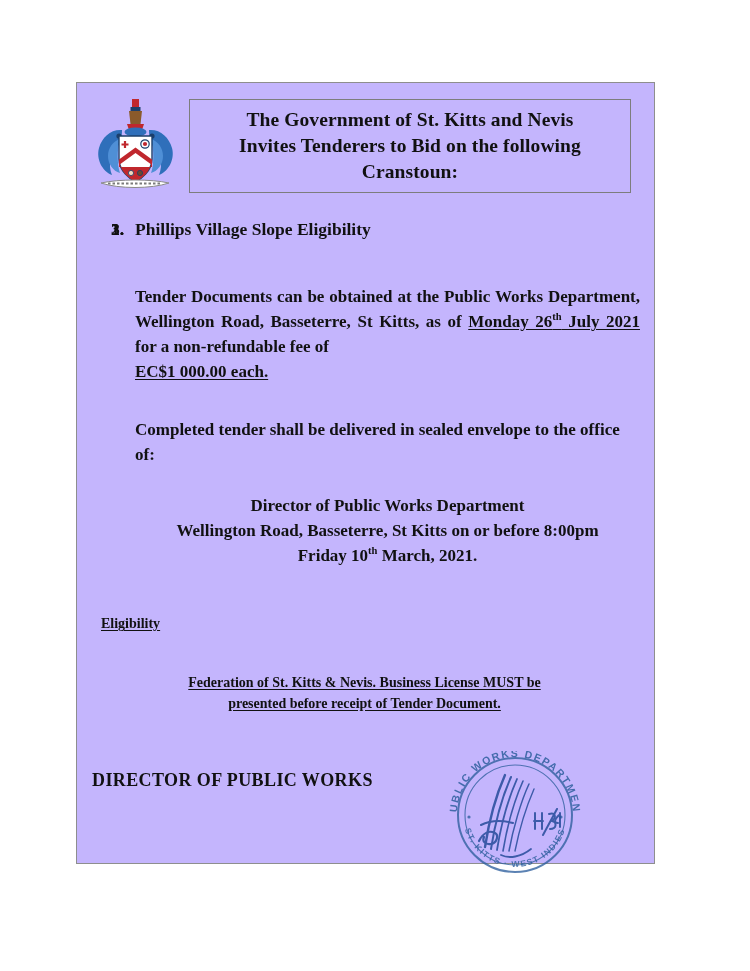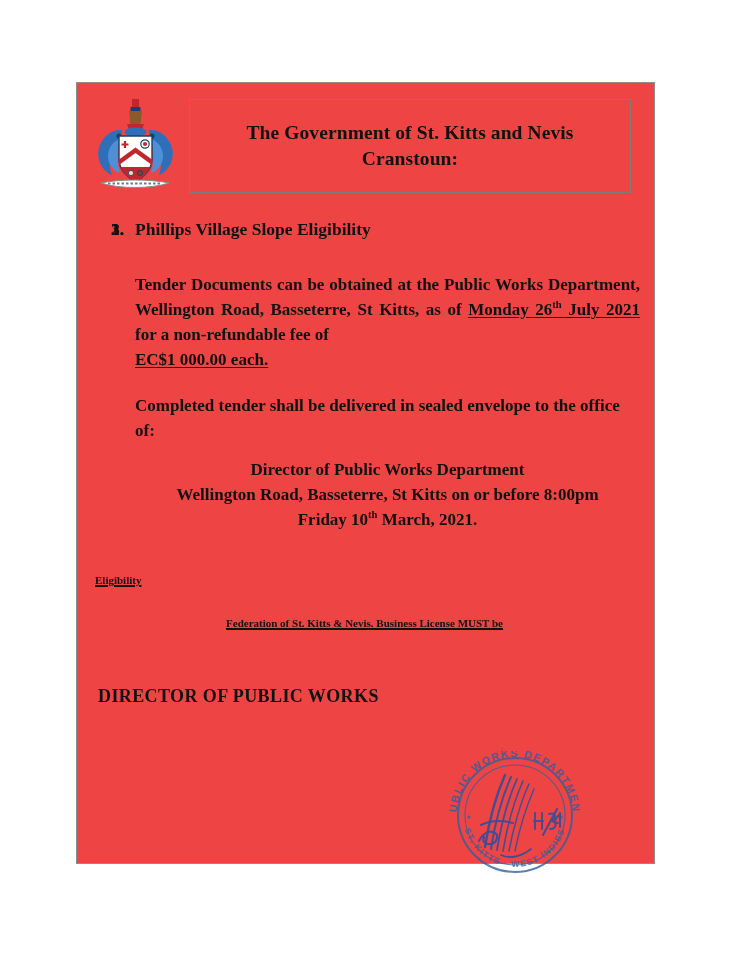--- a/index.html
+++ b/index.html
@@ -19,21 +19,21 @@
 
   
   #page-frame {
     position: absolute;
     left: 76px;
     top: 82px;
     width: 579px;
     height: 782px;
     border: 1.5px solid #8e8e8e;
     box-sizing: border-box;
-    background: #ef4444;
+    background: #c4b5fd;
   }
 
   
   #header-row {
     position: absolute;
     left: 0;
     top: 0;
     width: 100%;
     height: 118px;
   }
@@ -95,54 +95,53 @@
   ol.projects li .num {
     position: absolute;
     left: 34px;
     top: 0;
   }
 
   .para {
     font-size: 17px;
     font-weight: bold;
     line-height: 1.48;
-    margin: 0 0 0 0;
+    margin: 12px 0 0 0;
     padding: 0 14px 0 58px;
   }
   .para.justify { text-align: justify; }
   .para.nojust  { text-align: left; }
 
   .spacer-lg { height: 20px; }
   .spacer-md { height: 14px; }
 
   .flush {
-    font-size: 11px;
+    font-size: 14px;
     font-weight: bold;
     line-height: 1.48;
     padding: 0 14px 0 12px;
-    margin: 6px;
-    text-decoration: underline;
+    margin: 12px;
   }
 
   .u { text-decoration: underline; text-underline-offset: 2px; }
 
   sup {
     font-size: 0.62em;
     vertical-align: super;
     line-height: 0;
   }
 
   .addr-line { display: block; text-align: center; }
 
   #director-line {
     font-size: 18px;
     font-weight: bold;
     letter-spacing: 0.4px;
     padding: 0 0 0 12px;
-    margin: 9px;
+    margin: 3px;
   }
 
   
   #stamp {
     position: absolute;
     left: 362px;
     top: 668px;
     width: 152px;
     height: 122px;
     pointer-events: none;
@@ -186,20 +185,21 @@
         <circle cx="42" cy="78" r="2.6" fill="#f2d7bd" stroke="#1b3f6b" stroke-width="0.8"></circle>
         <circle cx="51" cy="78" r="2.6" fill="#6b4a2f" stroke="#1b3f6b" stroke-width="0.8"></circle>
 
         <path d="M12 88 C30 84 62 84 80 88 C62 94 30 94 12 88 Z" fill="#ffffff" stroke="#8a8a8a" stroke-width="1"></path>
         <path d="M19 88.5 h54" stroke="#7a7a7a" stroke-width="2.2" stroke-dasharray="2.5 2"></path>
       </svg>
     </div>
 
     <div id="title-box">
       <div class="tline">The Government of St. Kitts and Nevis</div>
+      <div class="tline">Invites Tenderers to Bid on the following</div>
       <div class="tline">Cranstoun:</div>
     </div>
 
   </div>
 
   <div id="body-area">
 
     <ol class="projects">
       <li>
         <span class="num">1.</span>
@@ -233,20 +233,21 @@
 
 
     <div class="spacer-md"></div>
 
     <p class="flush"><span class="u">Eligibility</span></p>
 
     <div class="spacer-md"></div>
 
     <p class="flush">
         <span class="u addr-line">Federation of St. Kitts &amp; Nevis. Business License MUST be</span>
+        <span class="u addr-line">presented before receipt of Tender Document.</span>
       </p>
 
     <div class="spacer-lg"></div>
     <div class="spacer-lg"></div>
 
     <p id="director-line">DIRECTOR OF PUBLIC WORKS</p>
 
   </div>
 
   <div id="stamp">

